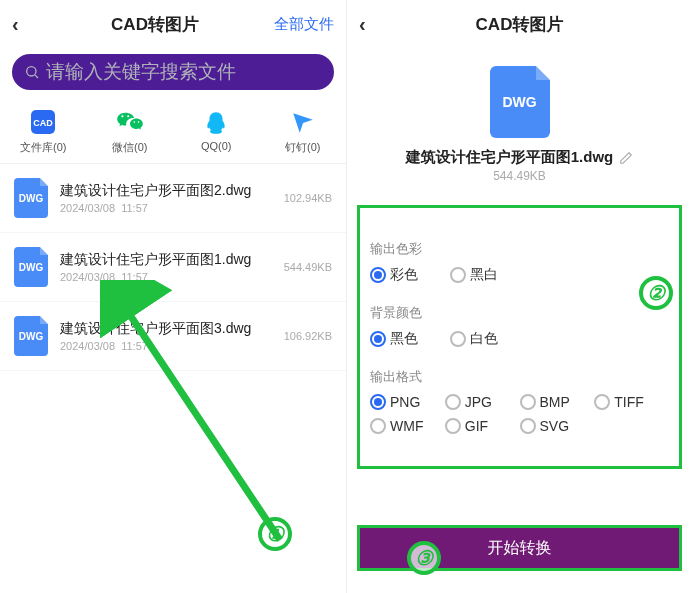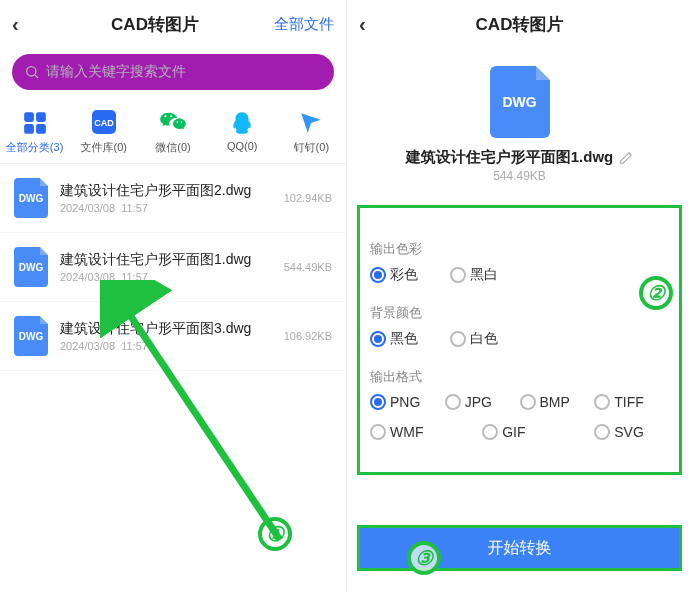--- a/index.html
+++ b/index.html
@@ -19,23 +19,23 @@
   .hdr {
     height: 48px; display: flex; align-items: center; padding: 0 12px;
     font-size: 17px; font-weight: 600; color: #222;
   }
   .hdr .back { width: 24px; font-size: 20px; color: #333; }
   .hdr .title { flex: 1; text-align: center; }
   .hdr .action { font-size: 15px; color: #2a6af2; font-weight: 500; }
 
   
   .search {
-    margin: 6px 12px; height: 36px; background: #a21caf; border-radius: 18px;
+    margin: 6px 12px; height: 36px; background: #4c1d95; border-radius: 18px;
     display: flex; align-items: center; padding: 0 12px; color: #b0b3b8;
-    font-size: 14px;
+    font-size: 19px;
   }
   .search svg { margin-right: 6px; }
 
   
   .cats {
     display: flex; justify-content: space-around; padding: 10px 0 8px;
     border-bottom: 1px solid #f0f0f0;
   }
   .cat { display: flex; flex-direction: column; align-items: center; width: 62px; }
   .cat .ic { width: 30px; height: 30px; display: flex; align-items: flex-end; justify-content: center; }
@@ -94,27 +94,27 @@
     gap: 4px;
   }
   .rdot {
     width: 16px; height: 16px; border: 2px solid #bbb; border-radius: 50%;
     display: inline-flex; align-items: center; justify-content: center;
   }
   .radio.sel .rdot { border-color: #2a6af2; }
   .radio.sel .rdot::after {
     content: ""; width: 8px; height: 8px; background: #2a6af2; border-radius: 50%;
   }
-  .fmt-row { display:flex; flex-wrap:wrap; row-gap:14px;justify-content:space-between; }
+  .fmt-row { display:flex; flex-wrap:wrap; row-gap:8px; }
   .fmt-row .radio { width: 25%; gap:4px; }
 
   
   .start-wrap { position: absolute; left: 0; right: 0; bottom: 22px; padding: 0 10px; }
   .start {
-    height: 46px; background: #3b82f6; color: #fff; font-size: 16px;
+    height: 46px; background: #701a75; color: #fff; font-size: 16px;
     display: flex; align-items: center; justify-content: center;
     border: 3px solid #1fbf3f; font-weight: 500;
   }
 
   
   .badge {
     position: absolute; width: 34px; height: 34px; border: 4px solid #1fbf3f;
     border-radius: 50%; color: #1fbf3f; font-weight: 900; font-size: 20px;
     display: flex; align-items: center; justify-content: center;
     background: rgba(255,255,255,0.7); font-style: italic;
@@ -137,31 +137,20 @@
 
   <div class="search">
     <svg width="16" height="16" viewBox="0 0 24 24" fill="none" stroke="#b0b3b8" stroke-width="2">
         <circle cx="11" cy="11" r="7"></circle>
         <line x1="21" y1="21" x2="16.65" y2="16.65"></line>
       </svg>
     <span>请输入关键字搜索文件</span>
   </div>
 
   <div class="cats">
-    <div class="cat active">
-      <span class="ic">
-        <svg width="26" height="26" viewBox="0 0 24 24" fill="#2a6af2">
-            <rect x="2" y="2" width="9" height="9" rx="2"></rect>
-            <rect x="13" y="2" width="9" height="9" rx="2"></rect>
-            <rect x="2" y="13" width="9" height="9" rx="2"></rect>
-            <rect x="13" y="13" width="9" height="9" rx="2"></rect>
-          </svg>
-      </span>
-      <span class="lbl">全部分类(3)</span>
-    </div>
     <div class="cat">
       <span class="ic">
         <svg width="28" height="28" viewBox="0 0 28 28">
             <rect x="2" y="2" width="24" height="24" rx="5" fill="#2a6af2"></rect>
             <text x="14" y="18" font-size="9" font-weight="700" fill="#fff" text-anchor="middle">CAD</text>
           </svg>
       </span>
       <span class="lbl">文件库(0)</span>
     </div>
     <div class="cat">

